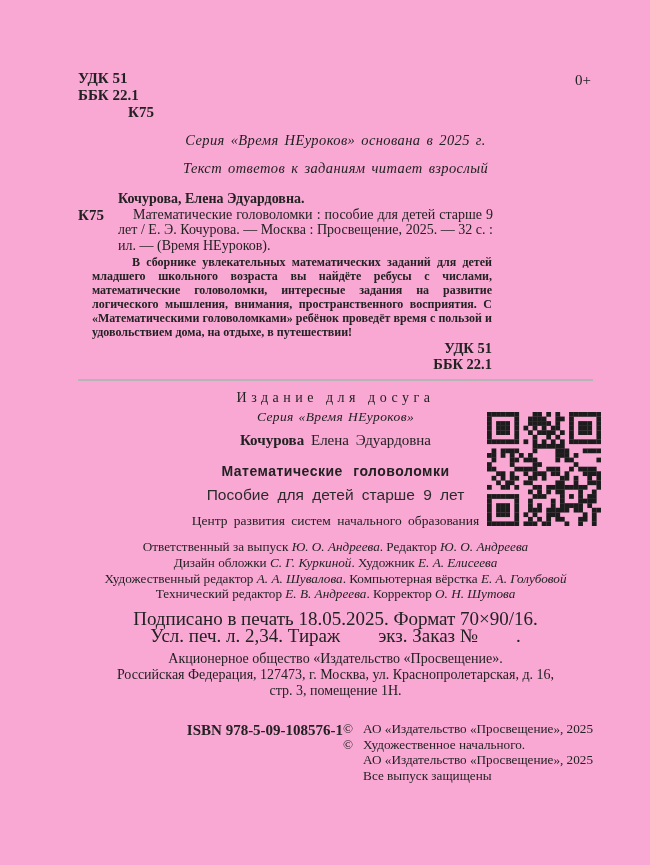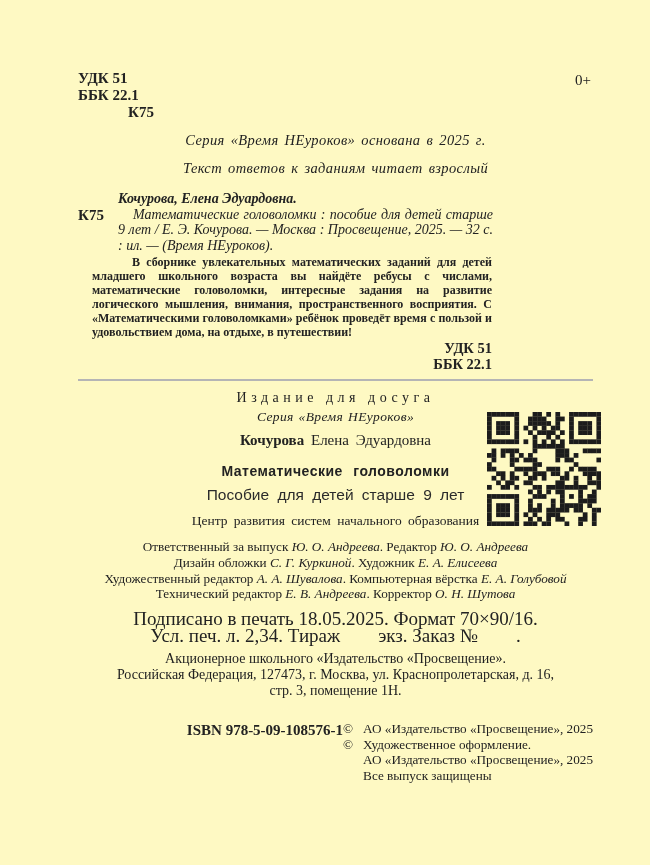--- a/index.html
+++ b/index.html
@@ -1,37 +1,37 @@
 <!DOCTYPE html>
 <html><head>
 <meta charset="utf-8">
 <style>
   html,body{margin:0;padding:0;background:#e9e9e9;}
   .page{
     position:relative;
     width:650px;height:865px;
-    background:#fef9c3;
+    background:#f9a8d4;
     color:#222222;
     font-family:"Liberation Serif","DejaVu Serif",serif;
     box-sizing:border-box;
     padding:70px 57px 0 78px;
     overflow:hidden;
   }
   .content{position:relative;width:515px;}
   
   .head{position:relative;}
   .head-codes{font-weight:bold;font-size:15px;line-height:17px;}
   .head-codes .sign{margin-left:50px;}
   .age{position:absolute;top:2px;right:2px;font-size:15px;font-weight:normal;}
   
   .note{margin-top:11px;text-align:center;font-style:italic;font-size:14.5px;letter-spacing:.4px;word-spacing:2px;}
   
   .card{position:relative;margin-top:14px;}
   .card-index{position:absolute;left:0;top:16px;font-weight:bold;font-size:15px;}
-  .card-text{margin-left:40px;width:375px;font-size:14px;line-height:15.5px;text-align:justify;font-style:italic;}
+  .card-text{margin-left:40px;width:375px;font-size:14px;line-height:15.5px;text-align:justify;}
   .card-author{font-weight:bold;}
   .card-desc{text-indent:15px;}
   .card-isbn{text-indent:15px;}
   .annot{margin-left:14px;margin-top:2px;width:400px;font-weight:bold;font-size:12px;line-height:14px;text-align:justify;text-indent:40px;}
   .codes-right{margin-left:14px;margin-top:2px;width:400px;text-align:right;font-weight:bold;font-size:14.5px;line-height:15.5px;}
   
   .rule{margin-top:7px;width:515px;height:2px;background:#b5b5b5;border:0;}
   
   .c{text-align:center;}
   .ed-type{margin-top:9px;font-size:14px;letter-spacing:4.5px;}
@@ -101,33 +101,33 @@
       <div><span>Художественный редактор </span><i>А. А. Шувалова</i><span>. Компьютерная вёрстка </span><i>Е. А. Голубовой</i></div>
       <div><span>Технический редактор </span><i>Е. В. Андреева</i><span>. Корректор </span><i>О. Н. Шутова</i></div>
     </div>
 
     <div class="c print-info">
       <div>Подписано в печать 18.05.2025. Формат 70×90/16.</div>
       <div>Усл. печ. л. 2,34. Тираж &nbsp;&nbsp;&nbsp;&nbsp;&nbsp;&nbsp; экз. Заказ № &nbsp;&nbsp;&nbsp;&nbsp;&nbsp;&nbsp; .</div>
     </div>
 
     <div class="c publisher">
-      <div>Акционерное школьного «Издательство «Просвещение».</div>
+      <div>Акционерное общество «Издательство «Просвещение».</div>
       <div>Российская Федерация, 127473, г. Москва, ул. Краснопролетарская, д. 16,</div>
       <div>стр. 3, помещение 1Н.</div>
     </div>
 
 
     <div class="footer">
       <div class="footer-isbn">ISBN 978-5-09-108576-1</div>
       <div class="copy">
         <span class="mark">©</span>
           <span>АО «Издательство «Просвещение», 2025</span>
         <span class="mark">©</span>
-          <span>Художественное оформление.</span>
+          <span>Художественное начального.</span>
         <span class="mark"></span>
           <span>АО «Издательство «Просвещение», 2025</span>
         <span class="mark"></span>
           <span>Все выпуск защищены</span>
       </div>
     </div>
 
   </div>
 
   <div class="qr"><svg xmlns="http://www.w3.org/2000/svg" width="114" height="114" viewBox="0 0 114 114" fill="#1c1c1c">

